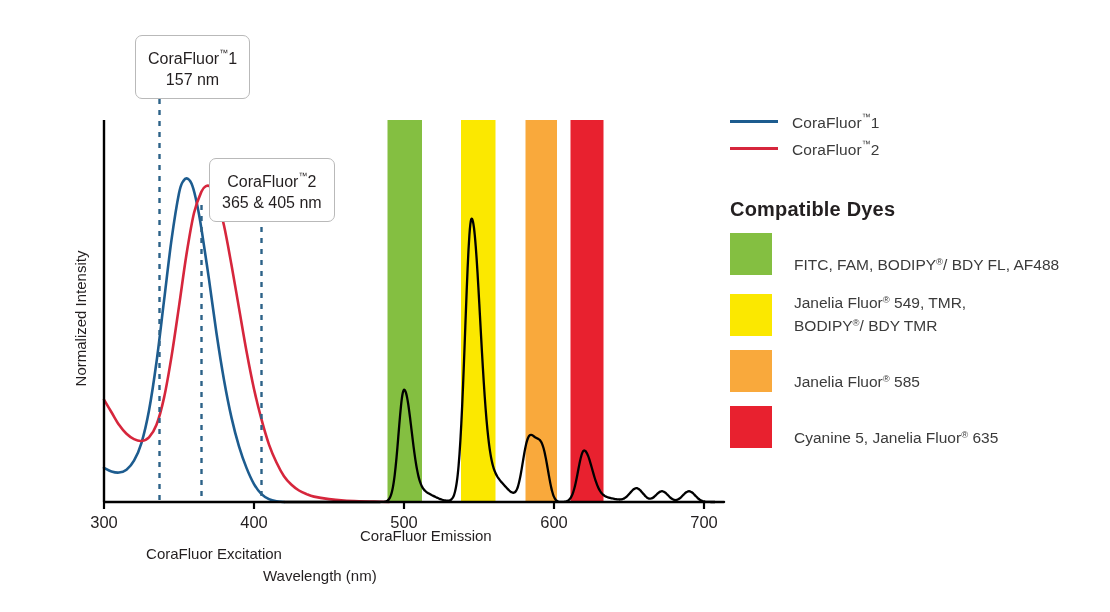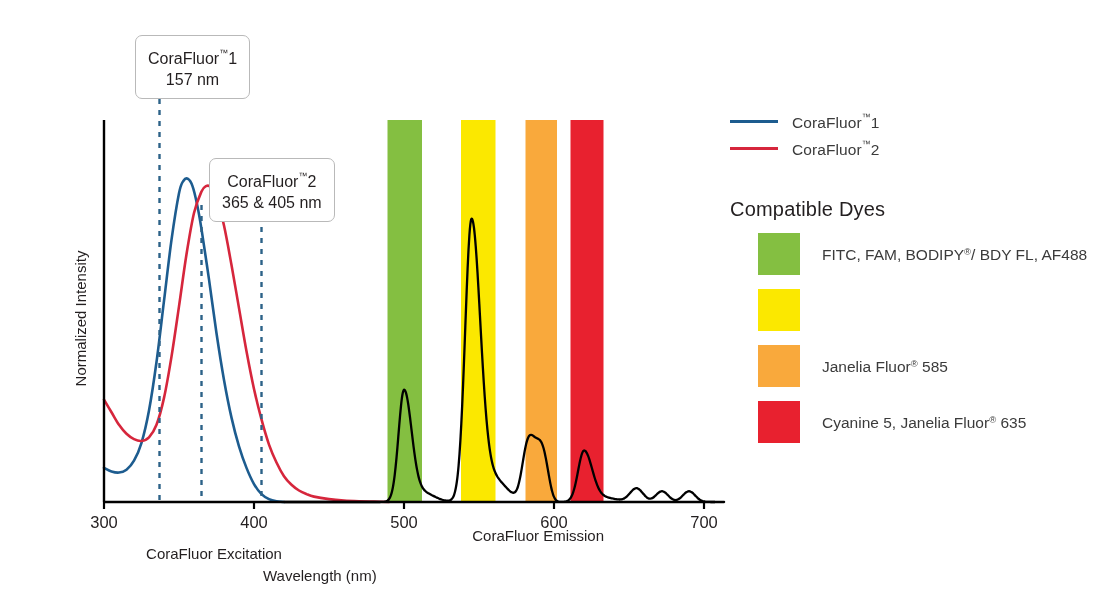--- a/index.html
+++ b/index.html
@@ -16,24 +16,24 @@
   
   .legend{position:absolute;left:730px;top:108px;width:360px;}
   .lg-row{display:flex;align-items:center;height:27px;}
   .lg-line{width:48px;height:0;border-top-width:3px;border-top-style:solid;margin-right:14px;flex:none;}
   .lg-label{font-size:15.5px;color:#3b3b3b;letter-spacing:.1px;white-space:nowrap;}
   .tm{font-size:9px;vertical-align:8px;letter-spacing:0;}
   .reg{font-size:9.5px;vertical-align:5px;}
 
   .dyes-title{
     position:absolute;left:730px;top:198px;
-    font-size:20px;font-weight:normal;color:#231f20;letter-spacing:.2px;
+    font-size:20px;font-weight:bold;color:#231f20;letter-spacing:.2px;
   }
   .dyes{position:absolute;left:730px;top:233px;width:370px;}
-  .dye-row{display:flex;align-items:flex-start;margin-bottom:14px;margin-left:28px;}
+  .dye-row{display:flex;align-items:flex-end;margin-bottom:14px;}
   .dye-sw{width:42px;height:42px;flex:none;margin-right:22px;}
   .dye-label{font-size:15.5px;color:#3b3b3b;line-height:20px;padding-top:9px;white-space:nowrap;}
   .dye-label.two{padding-top:1px;}
 
   
   .callout{
     position:absolute;
     background:#ffffff;
     border:1px solid #b9b9b9;
     border-radius:7px;
@@ -91,21 +91,21 @@
 <div class="axtitle" style="left:-15px;top:310px;width:190px;text-align:center;transform:rotate(-90deg);">
   <span>Normalized Intensity</span>
 </div>
 
 <div class="axtitle" style="left:263px;top:567px;width:300px;text-align:left;">
   <span>Wavelength (nm)</span>
 </div>
 <div class="axtitle" style="left:104px;top:545px;width:220px;text-align:center;">
   <span>CoraFluor Excitation</span>
 </div>
-<div class="axtitle" style="left:384px;top:527px;width:220px;text-align:right;">
+<div class="axtitle" style="left:360px;top:527px;width:220px;text-align:left;">
   <span>CoraFluor Emission</span>
 </div>
 
 <div class="callout" id="callout1">
   <div>
     <span>CoraFluor<span class="tm">™</span>1</span>
   </div>
   <div>157 nm</div>
 </div>
 <div class="callout" id="callout2">
@@ -129,20 +129,22 @@
 <div class="dyes" id="legend-dyes">
     <div class="dye-row">
       <span class="dye-sw" style="background: rgb(132, 191, 65);"></span>
       <span class="dye-label">
         <div>FITC, FAM, BODIPY<span class="reg">®</span>/ BDY FL, AF488</div>
       </span>
     </div>
     <div class="dye-row">
       <span class="dye-sw" style="background: rgb(251, 232, 0);"></span>
       <span class="dye-label two">
+        <div>Janelia Fluor<span class="reg">®</span> 549, TMR,</div>
+        <div>BODIPY<span class="reg">®</span>/ BDY TMR</div>
       </span>
     </div>
     <div class="dye-row">
       <span class="dye-sw" style="background: rgb(249, 169, 60);"></span>
       <span class="dye-label">
         <div>Janelia Fluor<span class="reg">®</span> 585</div>
       </span>
     </div>
     <div class="dye-row">
       <span class="dye-sw" style="background: rgb(232, 33, 47);"></span>

